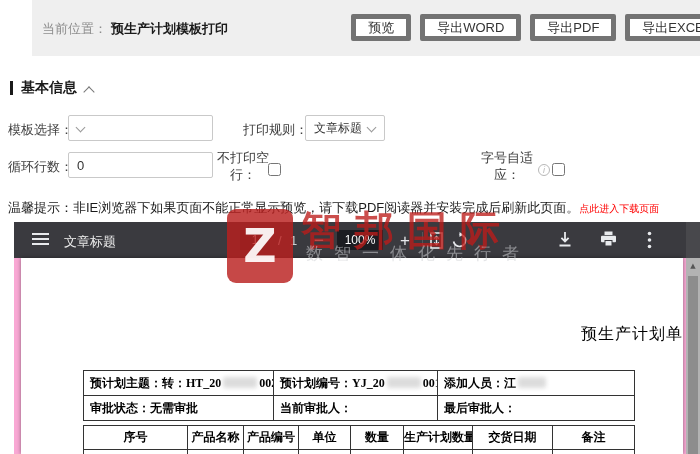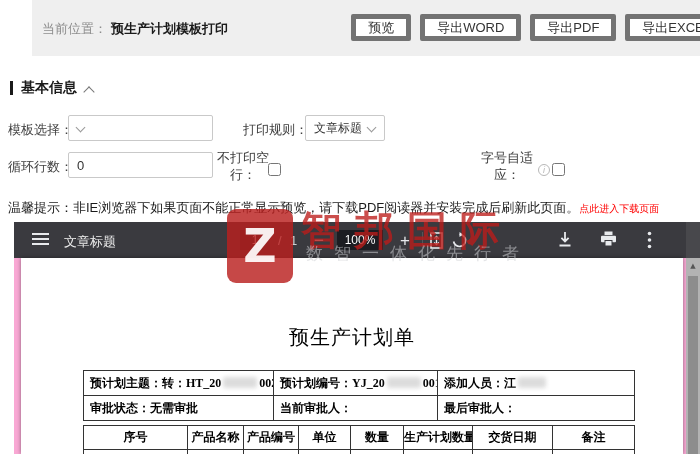--- a/index.html
+++ b/index.html
@@ -56,22 +56,22 @@
   .vicon { position:absolute; cursor:pointer; }
   .scrollbar { position:absolute; left:672px; top:0; width:14px; height:232px; background:#b3b3b3; }
   .scrollbar .cap { position:absolute; left:0; top:0; width:14px; height:36px; background:#48484c; }
   .scrollbar .arrow { position:absolute; left:0; top:40px; width:14px; text-align:center;
     font-size:7px; color:#555; font-family:"DejaVu Sans",sans-serif; }
   .scrollbar .thumb { position:absolute; left:2px; top:54px; width:10px; height:178px; background:#8d8d8d; }
 
   
   .page { position:absolute; left:7px; top:36px; width:662px; height:196px; background:#fff;
     box-shadow:0 0 4px rgba(0,0,0,.45); overflow:hidden; }
-  .doc-title { position:absolute; left:0; top:66px; width:662px; text-align:center;
-    font-family:"Liberation Serif","DejaVu Serif",serif; font-size:20px; color:#000; letter-spacing:1px; }
+  .doc-title { position:absolute; left:0; top:66px; width:662px; text-align:right;
+    font-family:"Liberation Serif","DejaVu Serif",serif; font-size:16px; color:#000; letter-spacing:1px; }
   .dtable { position:absolute; border-collapse:collapse; table-layout:fixed;
     font-family:"Liberation Serif","DejaVu Serif",serif; font-size:12px; font-weight:bold; color:#000; }
   .dtable td { border:1px solid #333; padding:0 0 0 6px; height:25px; white-space:nowrap; overflow:hidden; }
   .t2 td { text-align:center; padding:0; height:24px; }
   .t2 tr.empty td { height:28px; }
   .redact { display:inline-block; width:34px; height:11px; vertical-align:-1px;
     background:#dcdcdc; filter:blur(2px); border-radius:2px; margin:0 2px; }
   .redact.w28 { width:28px; }
 
   

